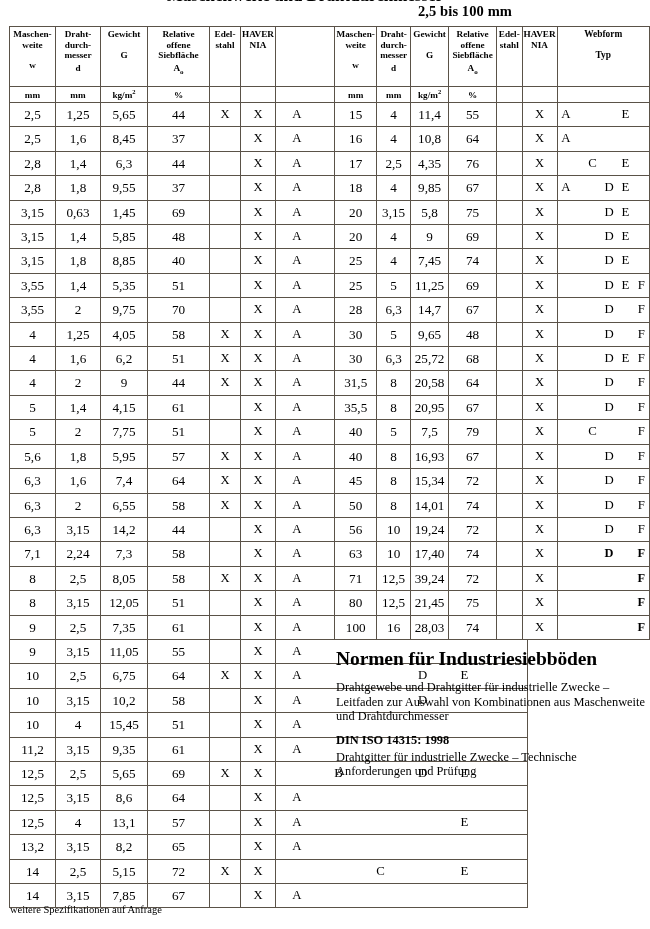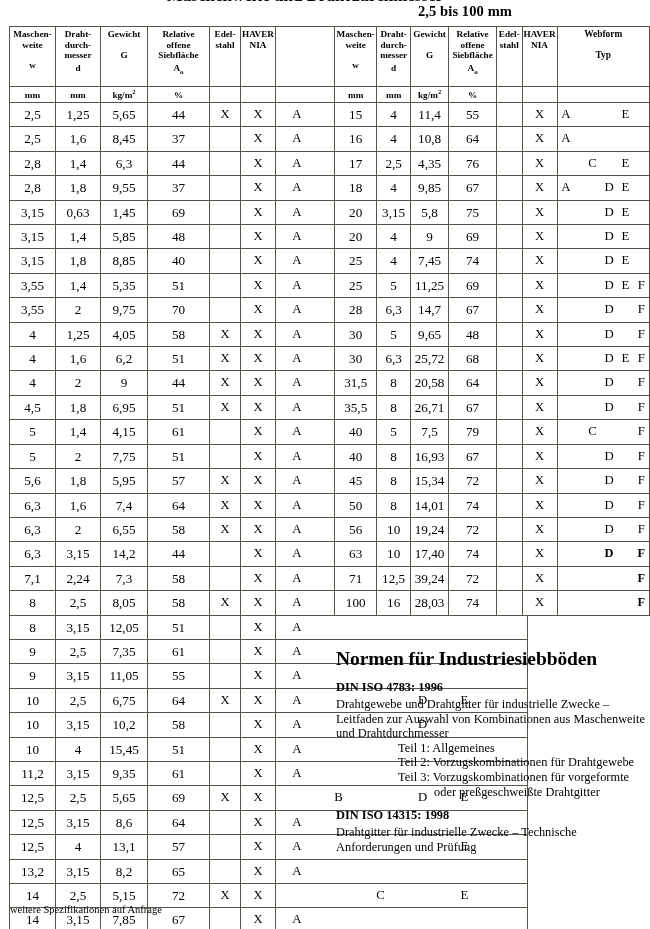--- a/index.html
+++ b/index.html
@@ -415,34 +415,20 @@
             <td>44</td>
             <td class="mark">X</td>
             <td class="mark">X</td>
             <td class="wf" style="border-left: 1px solid rgb(90, 82, 72); border-right: none;">A</td>
             <td class="wf" style="border-left: none; border-right: none;"></td>
             <td class="wf" style="border-left: none; border-right: none;"></td>
             <td class="wf" style="border-left: none; border-right: none;"></td>
             <td class="wf" style="border-left: none; border-right: none;"></td>
             <td class="wf" style="border-left: none; border-right: 1px solid rgb(90, 82, 72);"></td>
           </tr>
-          <tr class="data gsep">
-            <td>4,5</td>
-            <td>1,8</td>
-            <td>6,95</td>
-            <td>51</td>
-            <td class="mark">X</td>
-            <td class="mark">X</td>
-            <td class="wf" style="border-left: 1px solid rgb(90, 82, 72); border-right: none;">A</td>
-            <td class="wf" style="border-left: none; border-right: none;"></td>
-            <td class="wf" style="border-left: none; border-right: none;"></td>
-            <td class="wf" style="border-left: none; border-right: none;"></td>
-            <td class="wf" style="border-left: none; border-right: none;"></td>
-            <td class="wf" style="border-left: none; border-right: 1px solid rgb(90, 82, 72);"></td>
-          </tr>
           <tr class="data">
             <td>5</td>
             <td>1,4</td>
             <td>4,15</td>
             <td>61</td>
             <td class="mark"></td>
             <td class="mark">X</td>
             <td class="wf" style="border-left: 1px solid rgb(90, 82, 72); border-right: none;">A</td>
             <td class="wf" style="border-left: none; border-right: none;"></td>
             <td class="wf" style="border-left: none; border-right: none;"></td>
@@ -964,21 +950,21 @@
             <td class="wf" style="border-left: 1px solid rgb(90, 82, 72); border-right: none;"></td>
             <td class="wf" style="border-left: none; border-right: none;"></td>
             <td class="wf" style="border-left: none; border-right: none;"></td>
             <td class="wf" style="border-left: none; border-right: none;">D</td>
             <td class="wf" style="border-left: none; border-right: none;"></td>
             <td class="wf" style="border-left: none; border-right: 1px solid rgb(90, 82, 72);">F</td>
           </tr>
           <tr class="data gsep">
             <td>35,5</td>
             <td>8</td>
-            <td>26,71</td>
+            <td>20,95</td>
             <td>67</td>
             <td class="mark"></td>
             <td class="mark">X</td>
             <td class="wf" style="border-left: 1px solid rgb(90, 82, 72); border-right: none;"></td>
             <td class="wf" style="border-left: none; border-right: none;"></td>
             <td class="wf" style="border-left: none; border-right: none;"></td>
             <td class="wf" style="border-left: none; border-right: none;">D</td>
             <td class="wf" style="border-left: none; border-right: none;"></td>
             <td class="wf" style="border-left: none; border-right: 1px solid rgb(90, 82, 72);">F</td>
           </tr>
@@ -1073,20 +1059,34 @@
             <td>72</td>
             <td class="mark"></td>
             <td class="mark">X</td>
             <td class="wf wf-b" style="border-left: 1px solid rgb(90, 82, 72); border-right: none;"></td>
             <td class="wf wf-b" style="border-left: none; border-right: none;"></td>
             <td class="wf wf-b" style="border-left: none; border-right: none;"></td>
             <td class="wf wf-b" style="border-left: none; border-right: none;"></td>
             <td class="wf wf-b" style="border-left: none; border-right: none;"></td>
             <td class="wf wf-b" style="border-left: none; border-right: 1px solid rgb(90, 82, 72);">F</td>
           </tr>
+          <tr class="data gsep">
+            <td>80</td>
+            <td>12,5</td>
+            <td>21,45</td>
+            <td>75</td>
+            <td class="mark"></td>
+            <td class="mark">X</td>
+            <td class="wf wf-b" style="border-left: 1px solid rgb(90, 82, 72); border-right: none;"></td>
+            <td class="wf wf-b" style="border-left: none; border-right: none;"></td>
+            <td class="wf wf-b" style="border-left: none; border-right: none;"></td>
+            <td class="wf wf-b" style="border-left: none; border-right: none;"></td>
+            <td class="wf wf-b" style="border-left: none; border-right: none;"></td>
+            <td class="wf wf-b" style="border-left: none; border-right: 1px solid rgb(90, 82, 72);">F</td>
+          </tr>
           <tr class="data">
             <td>100</td>
             <td>16</td>
             <td>28,03</td>
             <td>74</td>
             <td class="mark"></td>
             <td class="mark">X</td>
             <td class="wf wf-b" style="border-left: 1px solid rgb(90, 82, 72); border-right: none;"></td>
             <td class="wf wf-b" style="border-left: none; border-right: none;"></td>
             <td class="wf wf-b" style="border-left: none; border-right: none;"></td>
@@ -1097,28 +1097,21 @@
         </tbody>
     </table>
   </div>
 
   <div class="note">weitere Spezifikationen auf Anfrage</div>
 
   <div class="norms">
     <h2>Normen für Industriesiebböden</h2>
     <div id="norms-list">
         <div class="norm-block">
-          <div class="norm-id">DIN ISO 4783: 1996</div>
           <div class="norm-body">Drahtgewebe und Drahtgitter für industrielle Zwecke – Leitfaden zur Auswahl von Kombinationen aus Maschenweite und Drahtdurchmesser</div>
-          <div class="norm-parts">
-            <div>Teil 1: Allgemeines</div>
-            <div>Teil 2: Vorzugskombinationen für Drahtgewebe</div>
-            <div>Teil 3: Vorzugskombinationen für vorgeformte</div>
-            <div class="cont">oder preßgeschweißte Drahtgitter</div>
-          </div>
         </div>
         <div class="norm-block">
           <div class="norm-id">DIN ISO 14315: 1998</div>
           <div class="norm-body">Drahtgitter für industrielle Zwecke – Technische Anforderungen und Prüfung</div>
         </div>
       </div>
   </div>
 
 </div>
 

